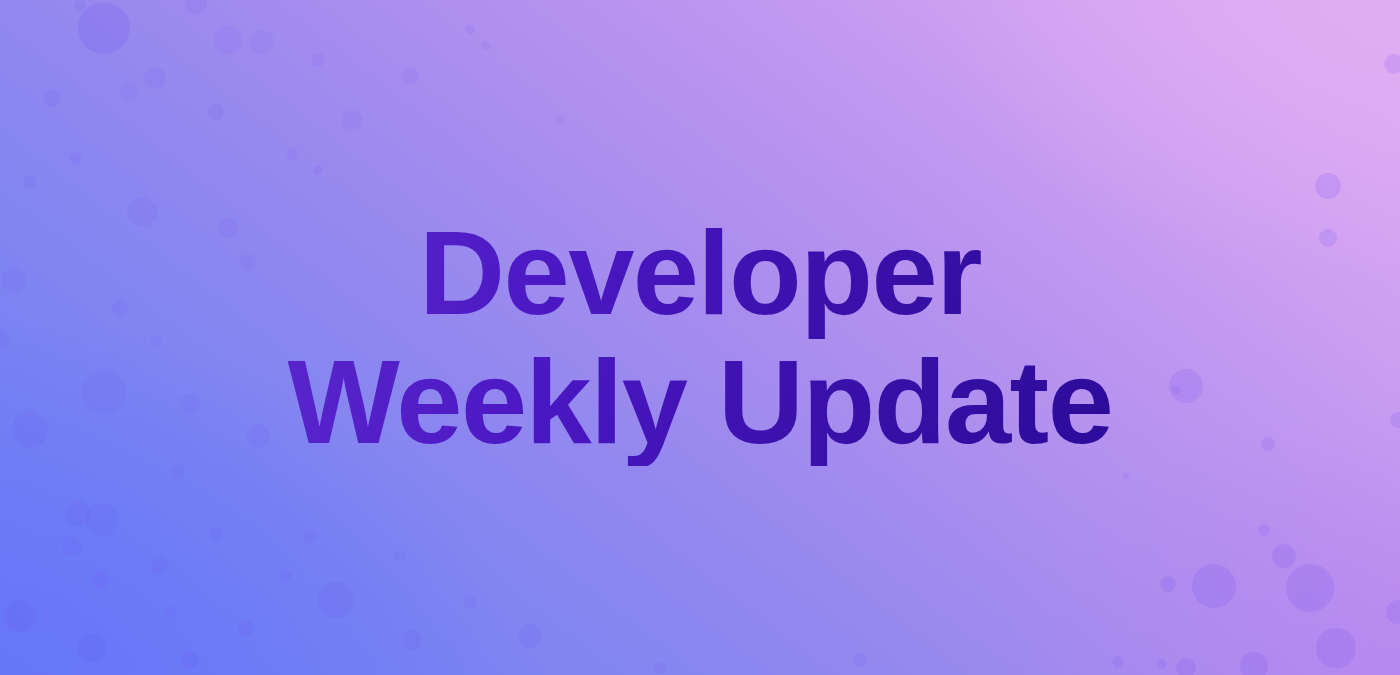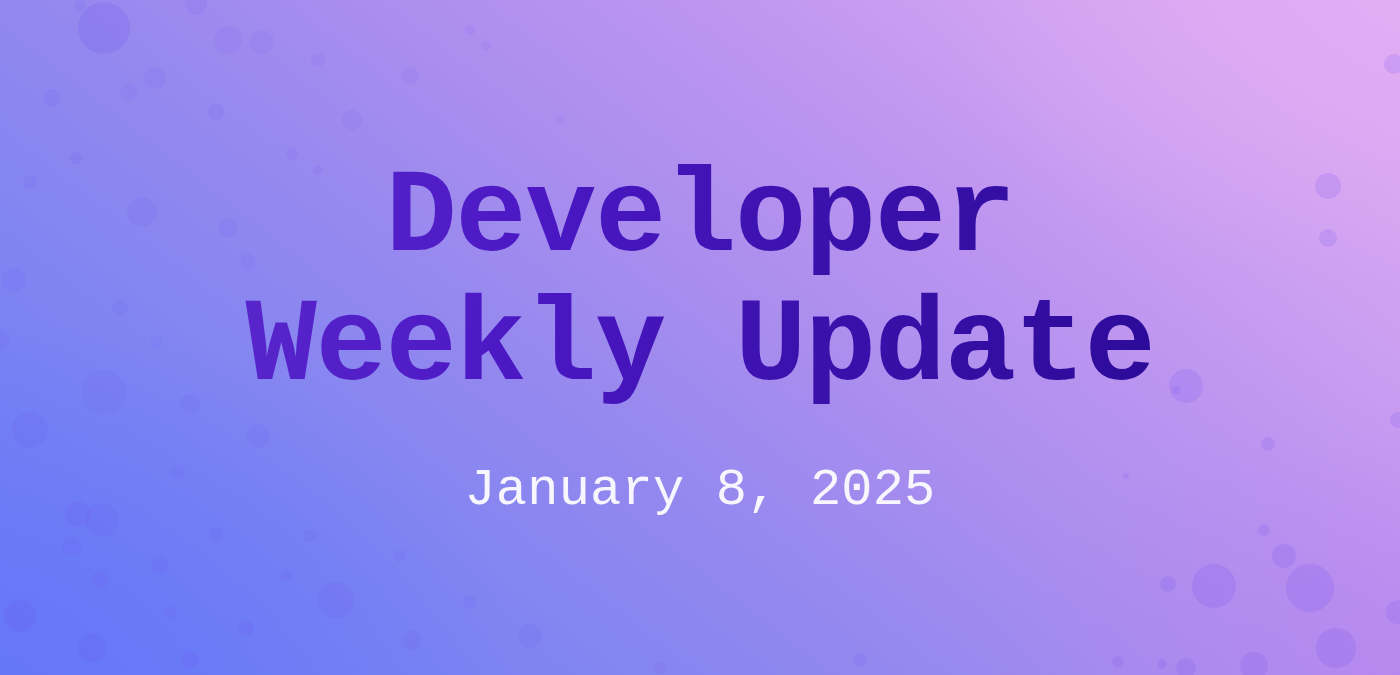--- a/index.html
+++ b/index.html
@@ -7,21 +7,21 @@
     margin: 0;
     padding: 0;
     background: #ffffff;
   }
 
   .banner {
     position: relative;
     width: 1400px;
     height: 675px;
     overflow: hidden;
-    font-family: Liberation Mono, monospace;
+    font-family: Liberation Sans, sans-serif;
     
     background-image:
       linear-gradient(38deg,
         #6B78F6 0%,
         #7480F4 13%,
         #8185F1 26%,
         #9488EF 40%,
         #A88DEE 53%,
         #BB94F0 67%,
         #CA9EF1 79%,
@@ -164,16 +164,15 @@
       <div class="bokeh" style="left: 1172px; top: 386px; width: 8px; height: 8px; background: rgb(111, 77, 242); opacity: 0.14;"></div>
       <div class="bokeh" style="left: 853px; top: 653px; width: 14px; height: 14px; background: rgb(111, 77, 242); opacity: 0.11;"></div>
       <div class="bokeh" style="left: 654px; top: 662px; width: 12px; height: 12px; background: rgb(111, 77, 242); opacity: 0.1;"></div>
       <div class="bokeh" style="left: 465px; top: 25px; width: 10px; height: 10px; background: rgb(111, 77, 242); opacity: 0.09;"></div>
       <div class="bokeh" style="left: 555px; top: 115px; width: 10px; height: 10px; background: rgb(111, 77, 242); opacity: 0.08;"></div>
     </div>
 
   <div class="content">
     <h1 class="headline">Developer
 Weekly Update</h1>
-    <p class="date">January 8, 2025</p>
   </div>
 
 </div>
 
 </body></html>

